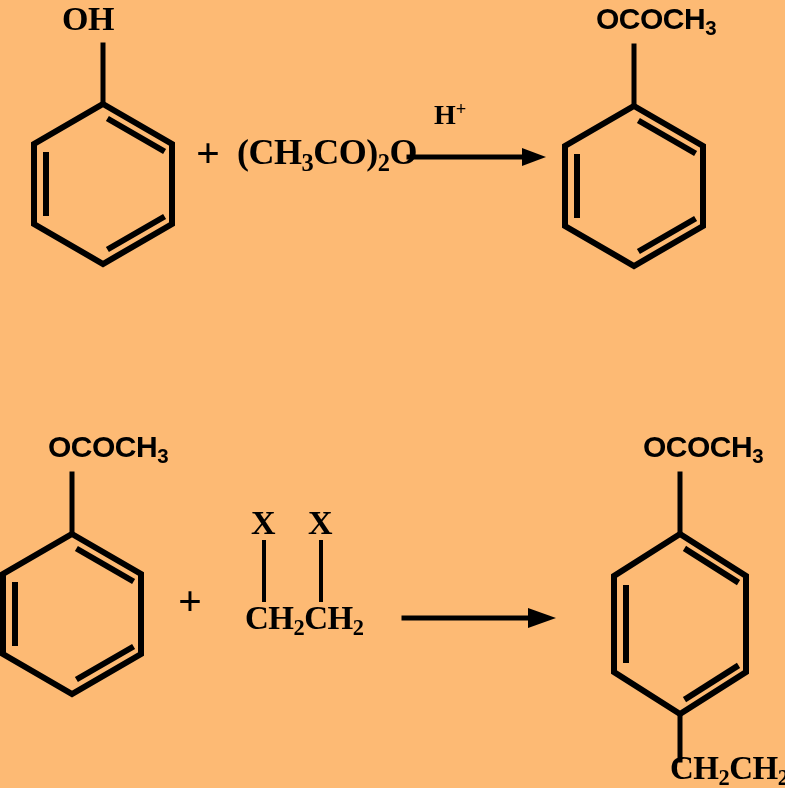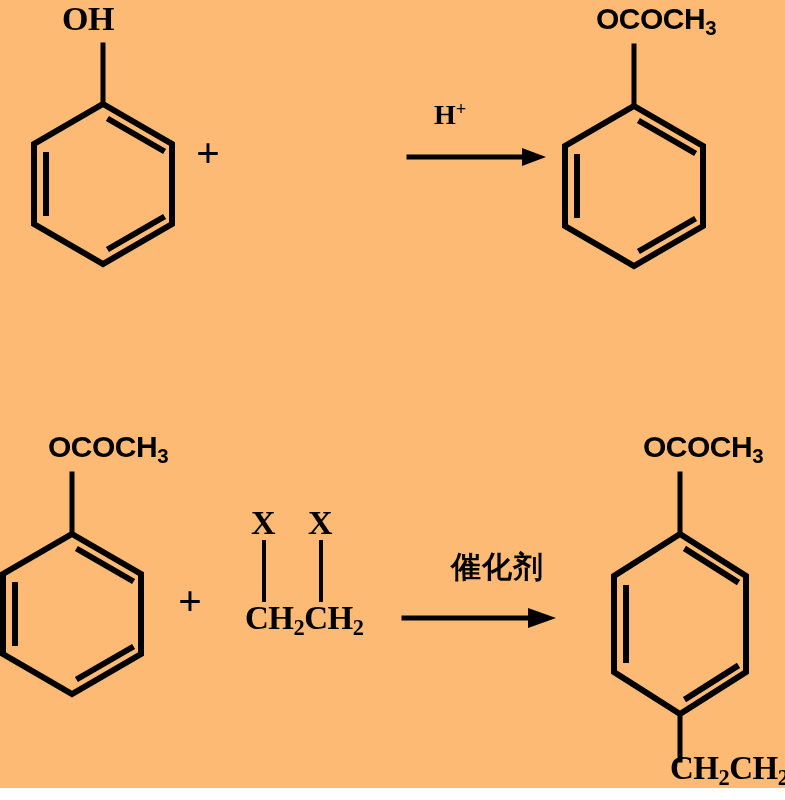--- a/index.html
+++ b/index.html
@@ -130,34 +130,34 @@
         <line x1="680" y1="714" x2="680" y2="760" stroke-width="5"></line>
       </g>
 
     </g>
   </svg>
 
   <div class="lbl serif" id="oh-label">OH</div>
 
   <div class="lbl serif" id="plus-1">+</div>
 
+  <div class="lbl serif" id="reagent-1"><span>(</span><span>CH</span><span class="sub">3</span><span>CO</span><span>)</span><span class="sub">2</span><span>O</span></div>
 
   <div class="lbl serif" id="catalyst-1"><span>H</span><span class="sup">+</span></div>
 
   <div class="lbl sans" id="product1-label"><span>OCOCH</span><span class="sub">3</span></div>
 
   <div class="lbl sans" id="r2-reactant-label"><span>OCOCH</span><span class="sub">3</span></div>
 
   <div class="lbl serif" id="plus-2">+</div>
 
   <div class="lbl serif" id="x-left">X</div>
 
   <div class="lbl serif" id="x-right">X</div>
 
   <div class="lbl serif" id="dihalide-label"><span>CH</span><span class="sub">2</span><span>CH</span><span class="sub">2</span></div>
 
-  <div class="lbl" id="catalyst-2">催化剂</div>
 
   <div class="lbl sans" id="product2-label"><span>OCOCH</span><span class="sub">3</span></div>
 
   <div class="lbl serif" id="product2-tail"><span>CH</span><span class="sub">2</span><span>CH</span><span class="sub">2</span></div>
 
 </div>
 
 </body></html>

